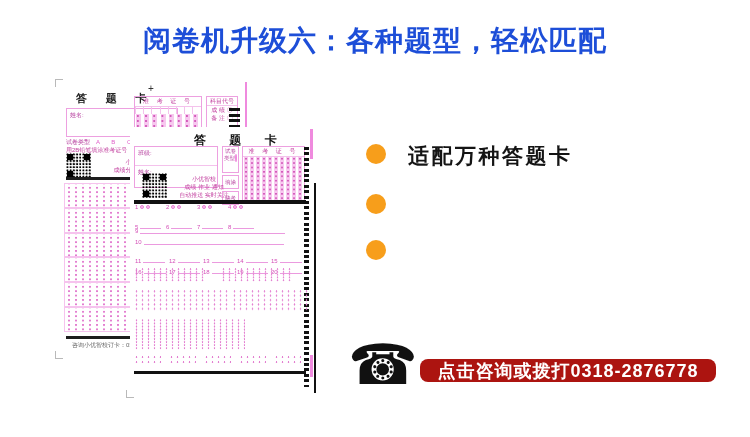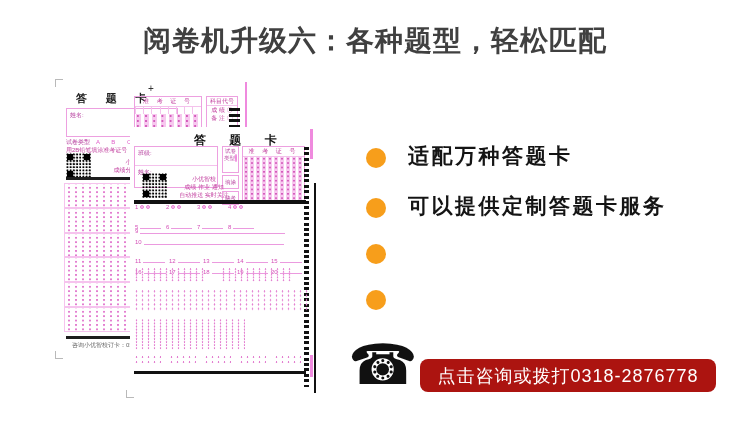--- a/index.html
+++ b/index.html
@@ -1,19 +1,19 @@
 <!DOCTYPE html>
 <html><head>
 <meta charset="utf-8">
 <style>
   html,body{margin:0;padding:0}
   body{width:750px;height:437px;background:#fff;font-family:"Liberation Sans","DejaVu Sans",sans-serif;position:relative;overflow:hidden}
   .stage{position:absolute;left:0;top:0;width:750px;height:437px;background:#fff}
 
-  .main-title{position:absolute;left:0;top:22px;width:750px;text-align:center;font-size:28px;font-weight:bold;color:#404040;letter-spacing:1px}
+  .main-title{position:absolute;left:0;top:22px;width:750px;text-align:center;font-size:28px;font-weight:bold;color:#1d4ed8;letter-spacing:1px}
 
   
   .card{position:absolute;background:#fff}
   .corner{position:absolute;width:7px;height:7px}
   .c-tl{border-left:1px solid #b9b9b9;border-top:1px solid #b9b9b9}
   .c-bl{border-left:1px solid #b9b9b9;border-bottom:1px solid #b9b9b9}
 
   
   .card-back{left:58px;top:82px;width:192px;height:274px}
   .bk-title{position:absolute;left:18px;top:9px;font-size:11px;font-weight:bold;color:#222;letter-spacing:8px;font-family:"Liberation Serif","DejaVu Serif",serif}
@@ -81,26 +81,26 @@
   .blankg{width:31px}
   .shortg{width:34px}
   .fgrid{position:absolute;background-image:radial-gradient(circle at 1.5px 1.3px,#e37fd0 0.8px,rgba(0,0,0,0) 1.05px)}
   .g2130{top:141px;height:14px;background-size:6px 2.8px}
   .g3140{top:163px;height:22px;background-size:6px 4.4px}
   .g4150{top:192px;height:31px;background-size:6px 3.1px}
   .g5160{top:229px;height:10px;width:26px;background-size:6px 5px}
 
   
   .bullets{position:absolute;left:366px;top:144px}
-  .bullet{display:flex;align-items:flex-end;margin-bottom:26px}
+  .bullet{display:flex;align-items:flex-start;margin-bottom:26px}
   .bdot{width:20px;height:20px;border-radius:50%;margin-right:22px;flex:none}
   .blabel{font-size:21px;font-weight:bold;color:#141414;letter-spacing:2.5px;line-height:24px;white-space:nowrap}
 
   .phone-icon{position:absolute;left:348px;top:334px;font-size:56px;line-height:62px;color:#111;font-family:"DejaVu Sans",sans-serif}
-  .banner{position:absolute;left:420px;top:359px;width:296px;height:33px;border-radius:8px;color:#fff;font-size:18px;font-weight:normal;display:flex;align-items:center;justify-content:center;letter-spacing:1px;cursor:pointer;white-space:nowrap}
+  .banner{position:absolute;left:420px;top:359px;width:296px;height:23px;border-radius:8px;color:#fff;font-size:18px;font-weight:bold;display:flex;align-items:center;justify-content:center;letter-spacing:1px;cursor:pointer;white-space:nowrap}
 </style>
 </head>
 <body>
 
 <div class="stage">
 
   <div class="main-title">阅卷机升级六：各种题型，轻松匹配</div>
 
   <div class="card card-back">
     <div class="corner c-tl" style="left:-3px;top:-3px"></div>
@@ -236,26 +236,22 @@
     <div class="fr-bar-bot"></div>
   </div>
 
   <div class="bullets">
     <div class="bullet">
       <span class="bdot" style="background: rgb(247, 158, 27);"></span>
       <span class="blabel">适配万种答题卡</span>
     </div>
     <div class="bullet">
       <span class="bdot" style="background: rgb(247, 158, 27);"></span>
-      <span class="blabel">可以提供定制答题卡服务</span>
     </div>
     <div class="bullet">
       <span class="bdot" style="background: rgb(247, 158, 27);"></span>
     </div>
-    <div class="bullet">
-      <span class="bdot" style="background: rgb(247, 158, 27);"></span>
-    </div>
   </div>
 
   <div class="phone-icon">☎</div>
   <div class="banner" style="background: rgb(172, 20, 16);">点击咨询或拨打0318-2876778</div>
 
 </div>
 
 </body></html>

